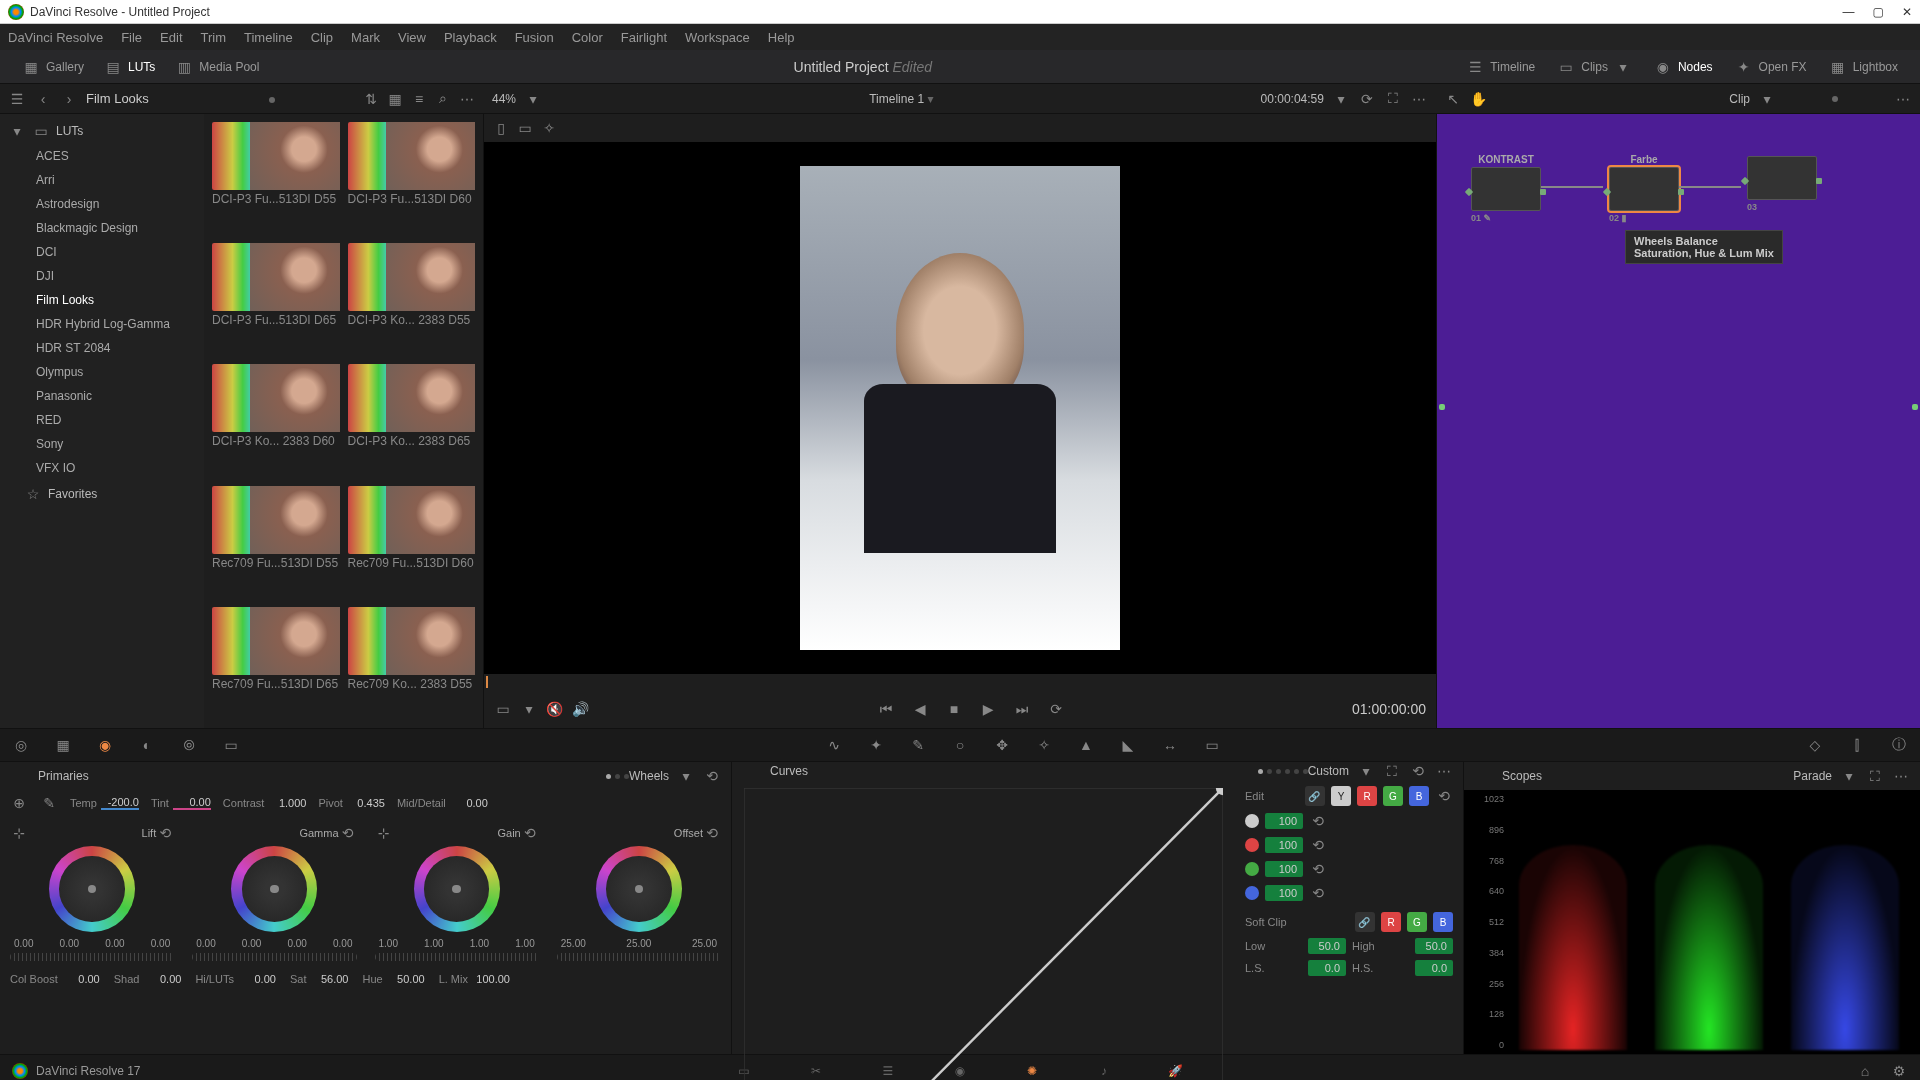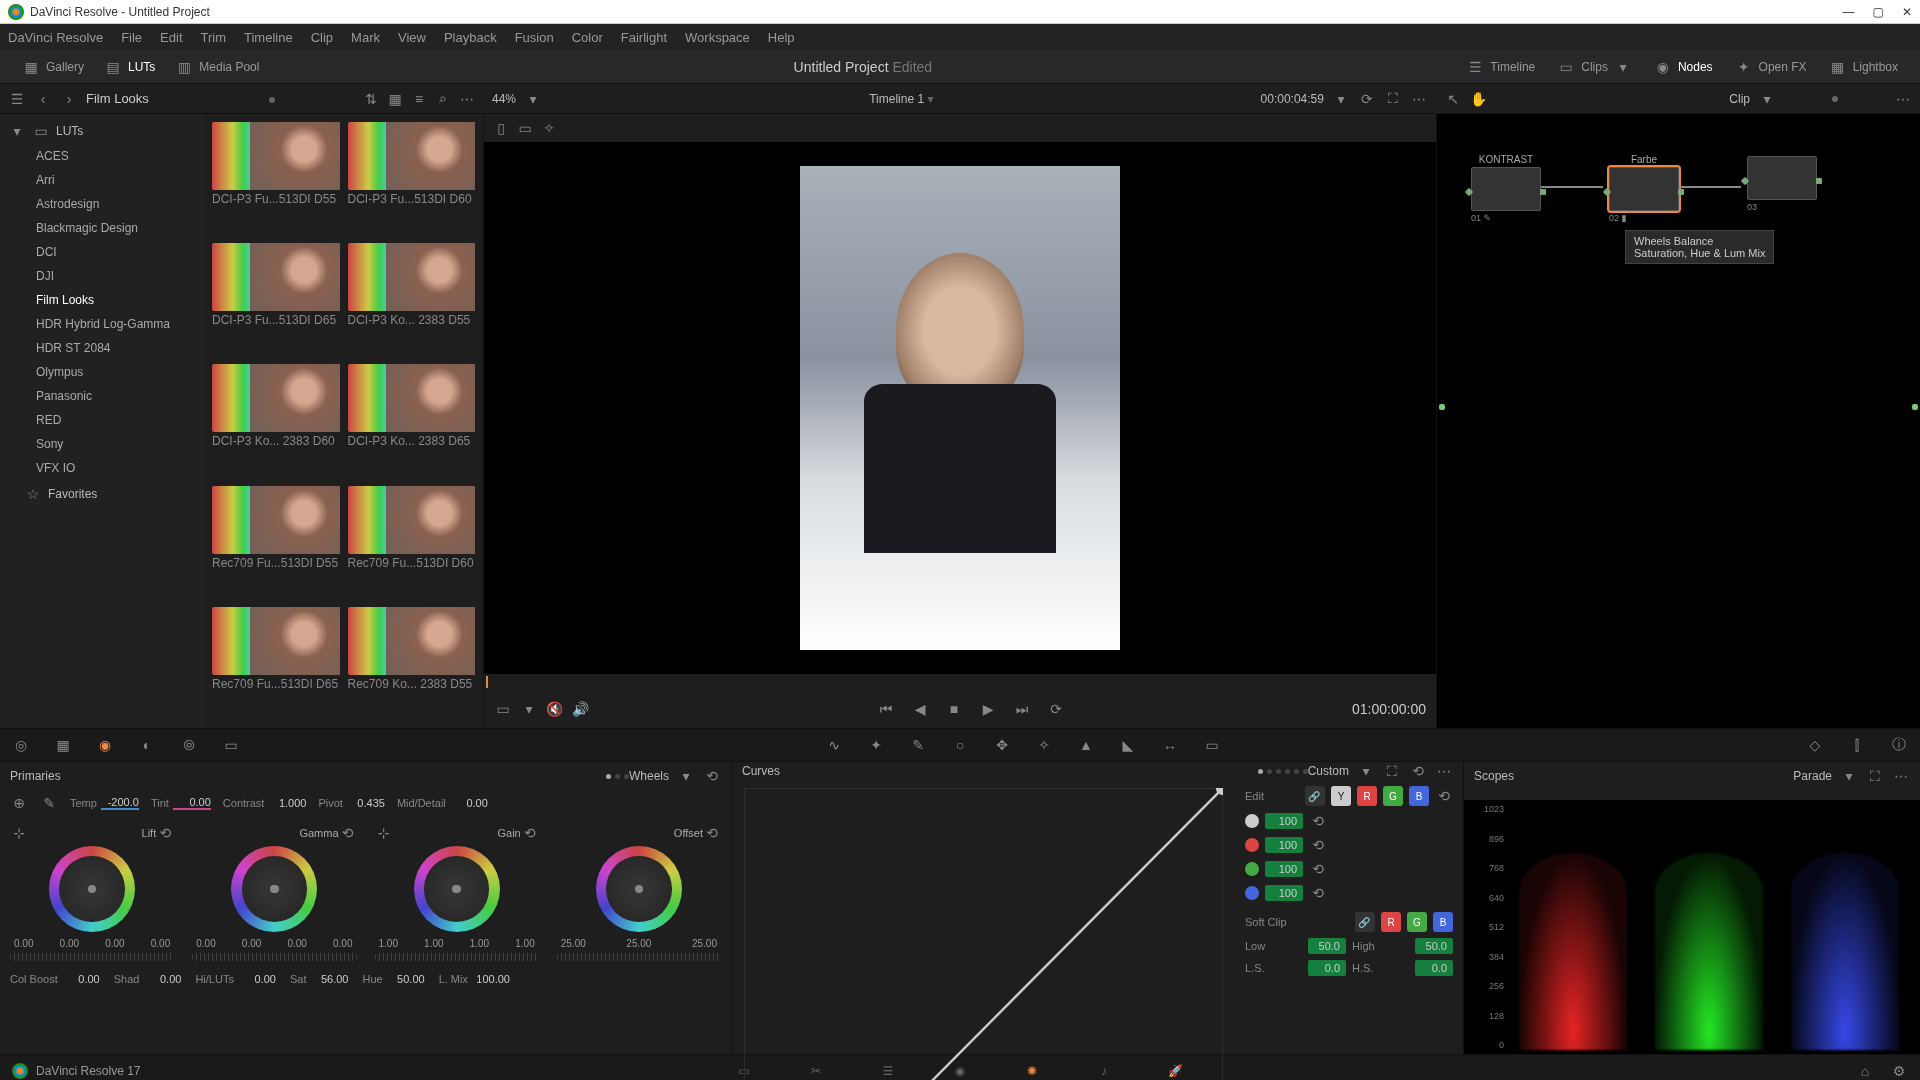--- a/index.html
+++ b/index.html
@@ -14,21 +14,21 @@
 
 
 .menubar { height: 26px; background: #232323; display: flex; align-items: center; padding: 0 8px; gap: 18px; color: #999; font-size: 13px; }
 .menubar span { cursor: pointer; }
 
 
 .toolbar { height: 34px; background: #28282a; display: flex; align-items: center; padding: 0 12px; border-bottom: 1px solid #111; }
 .toolbar .tb-item { display: flex; align-items: center; gap: 6px; padding: 4px 10px; color: #999; cursor: pointer; border-radius: 3px; }
 .toolbar .tb-item.active { color: #fff; }
 .tb-center { flex: 1; text-align: center; color: #ccc; font-size: 14px; }
-.tb-center .edited { color: #777; margin-left: 0; }
+.tb-center .edited { color: #777; font-style: italic; margin-left: 0; }
 .toolbar .tb-right { display: flex; gap: 2px; }
 
 
 .sub-tb { height: 30px; background: #1e1e1e; display: flex; align-items: center; border-bottom: 1px solid #111; }
 .sub-tb .left { width: 484px; display: flex; align-items: center; padding: 0 8px; gap: 8px; }
 .sub-tb .center { flex: 1; display: flex; align-items: center; justify-content: space-between; padding: 0 8px; }
 .sub-tb .right { width: 484px; display: flex; align-items: center; padding: 0 8px; gap: 8px; }
 .sub-tb .folder-name { flex: 1; color: #ccc; font-size: 13px; }
 .sub-tb .folder-name .dot { display: inline-block; width: 6px; height: 6px; background: #666; border-radius: 50%; margin-left: 120px; vertical-align: middle; }
 .sub-tb .icon-group { display: flex; gap: 6px; }
@@ -58,42 +58,42 @@
 .viewer-img::before { content: ''; position: absolute; top: 18%; left: 30%; width: 40%; height: 32%; background: radial-gradient(ellipse at center, #d8b8a0 40%, #a08068 70%, #302028 100%); border-radius: 50% 50% 40% 40%; }
 .viewer-img::after { content: ''; position: absolute; top: 45%; left: 20%; right: 20%; bottom: 20%; background: #1a1a20; border-radius: 10% 10% 0 0; }
 .scrubber { height: 16px; background: #1e1e1e; position: relative; }
 .scrubber .playhead { position: absolute; left: 2px; top: 2px; width: 2px; height: 12px; background: #d84; }
 .transport { height: 38px; display: flex; align-items: center; padding: 0 10px; gap: 8px; }
 .transport .center-controls { flex: 1; display: flex; justify-content: center; gap: 16px; align-items: center; }
 .transport .tc-right { color: #ccc; font-size: 14px; }
 
 
 .right-panel { width: 484px; background: #1e1e1e; border-left: 1px solid #111; display: flex; flex-direction: column; }
-.node-canvas { flex: 1; background: #000000; position: relative; padding: 20px; }
+.node-canvas { flex: 1; background: #4c1d95; position: relative; padding: 20px; font-weight: bold; }
 .node { position: absolute; width: 78px; text-align: center; }
 .node-label { font-size: 10px; color: #aaa; margin-bottom: 2px; }
 .node-thumb { width: 70px; height: 44px; background: #333; border: 1px solid #555; border-radius: 2px; margin: 0 auto; position: relative; }
 .node-thumb.sel { outline: 2px solid #e84; }
 .node-num { font-size: 9px; color: #888; text-align: left; padding: 2px 4px; }
 .node-conn { position: absolute; width: 40px; height: 2px; background: #888; }
 .node-out { position: absolute; right: -6px; top: 50%; width: 6px; height: 6px; background: #7a7; border-radius: 1px; }
 .node-in { position: absolute; left: -6px; top: 50%; width: 6px; height: 6px; background: #7a7; border-radius: 1px; transform: rotate(45deg); }
 .tooltip { position: absolute; background: #2a2a2a; border: 1px solid #444; padding: 4px 8px; font-size: 11px; color: #ccc; }
 
 
 .mid-strip { height: 34px; background: #1a1a1a; display: flex; align-items: center; padding: 0 12px; gap: 24px; border-top: 1px solid #111; border-bottom: 1px solid #111; justify-content: space-between; }
 .mid-strip .strip-group { display: flex; gap: 24px; }
 
 
 .bottom { display: flex; height: 292px; background: #1e1e1e; }
 .prim-panel { width: 732px; border-right: 1px solid #111; display: flex; flex-direction: column; }
 .curves-panel { width: 732px; border-right: 1px solid #111; display: flex; flex-direction: column; }
 .scopes-panel { flex: 1; display: flex; flex-direction: column; }
 
-.panel-head { height: 28px; display: flex; align-items: center; padding: 0 10px; color: #bbb; }
+.panel-head { height: 28px; display: flex; align-items: center; padding: 0 10px; color: #bbb; margin-left: 28px; }
 .panel-head .ph-title { flex: 1; }
 .panel-head .ph-right { display: flex; gap: 8px; align-items: center; }
 .panel-head .dots { display: flex; gap: 4px; }
 .panel-head .dots span { width: 5px; height: 5px; background: #444; border-radius: 50%; }
 .panel-head .dots span.on { background: #aaa; }
 
 .prim-row1 { display: flex; align-items: center; padding: 4px 10px; gap: 12px; }
 .param { display: flex; align-items: center; gap: 4px; font-size: 11px; color: #888; }
 .param .val { color: #ccc; min-width: 38px; text-align: right; }
 .param.temp .underline { border-bottom: 2px solid #48c; }
@@ -121,21 +121,21 @@
 .chip { width: 20px; height: 20px; border-radius: 3px; display: flex; align-items: center; justify-content: center; font-size: 10px; color: #fff; cursor: pointer; }
 .chip.y { background: #ccc; color: #222; }
 .chip.r { background: #d44; }
 .chip.g { background: #4a4; }
 .chip.b { background: #46d; }
 .chip.lk { background: #333; }
 .swatch { width: 14px; height: 14px; border-radius: 50%; }
 .valbox { background: #15803d; padding: 2px 6px; border-radius: 2px; min-width: 38px; text-align: right; color: #ccc; }
 
 
-.scopes-body { flex: 1; background: #000; position: relative; padding: 4px 8px 4px 42px; margin-top: 10px; }
+.scopes-body { flex: 1; background: #000; position: relative; padding: 4px 8px 4px 42px; }
 .scope-axis { position: absolute; left: 4px; top: 4px; bottom: 4px; width: 36px; display: flex; flex-direction: column; justify-content: space-between; font-size: 9px; color: #777; text-align: right; }
 .parade { width: 100%; height: 100%; display: flex; gap: 2px; }
 .parade .ch { flex: 1; position: relative; }
 .parade .ch::after { content: ''; position: absolute; bottom: 0; left: 10%; right: 10%; height: 80%; border-radius: 50% 50% 0 0 / 20% 20% 0 0; }
 .parade .r::after { background: radial-gradient(ellipse at 50% 90%, rgba(255,40,40,.9), rgba(255,40,40,.1) 70%); filter: blur(1px); }
 .parade .g::after { background: radial-gradient(ellipse at 50% 90%, rgba(40,255,40,.9), rgba(40,255,40,.1) 70%); filter: blur(1px); }
 .parade .b::after { background: radial-gradient(ellipse at 50% 90%, rgba(60,80,255,.9), rgba(60,80,255,.1) 70%); filter: blur(1px); }
 
 
 .footer { height: 32px; background: #1a1a1a; display: flex; align-items: center; padding: 0 12px; border-top: 1px solid #111; }

